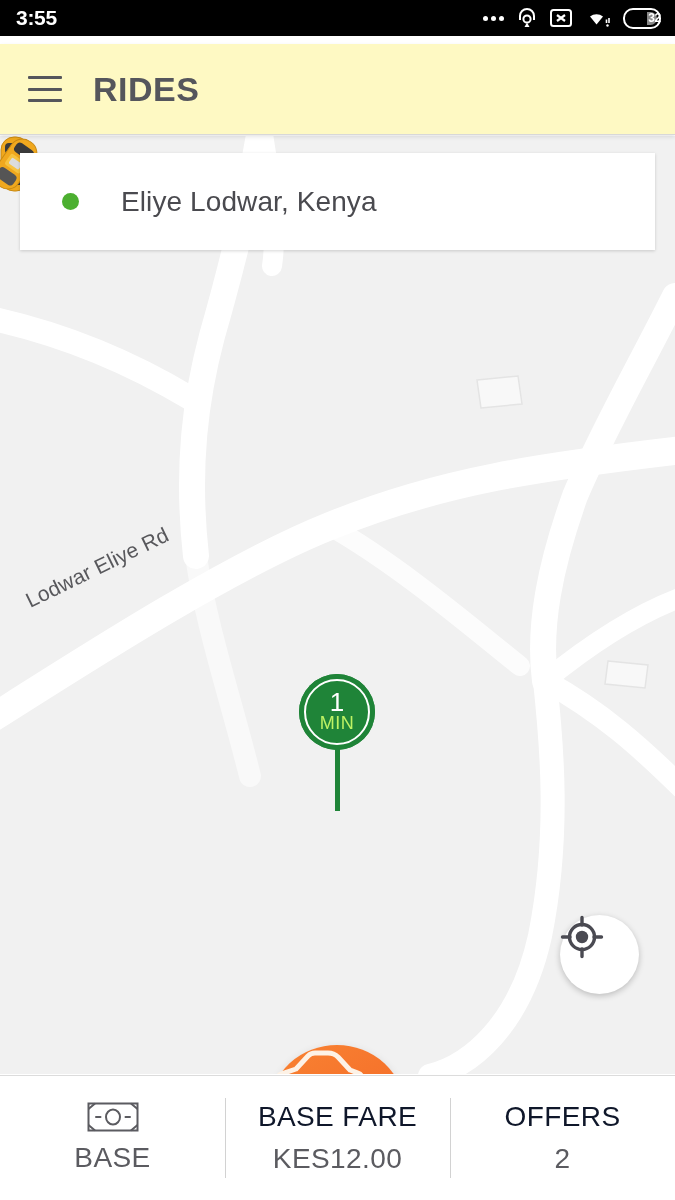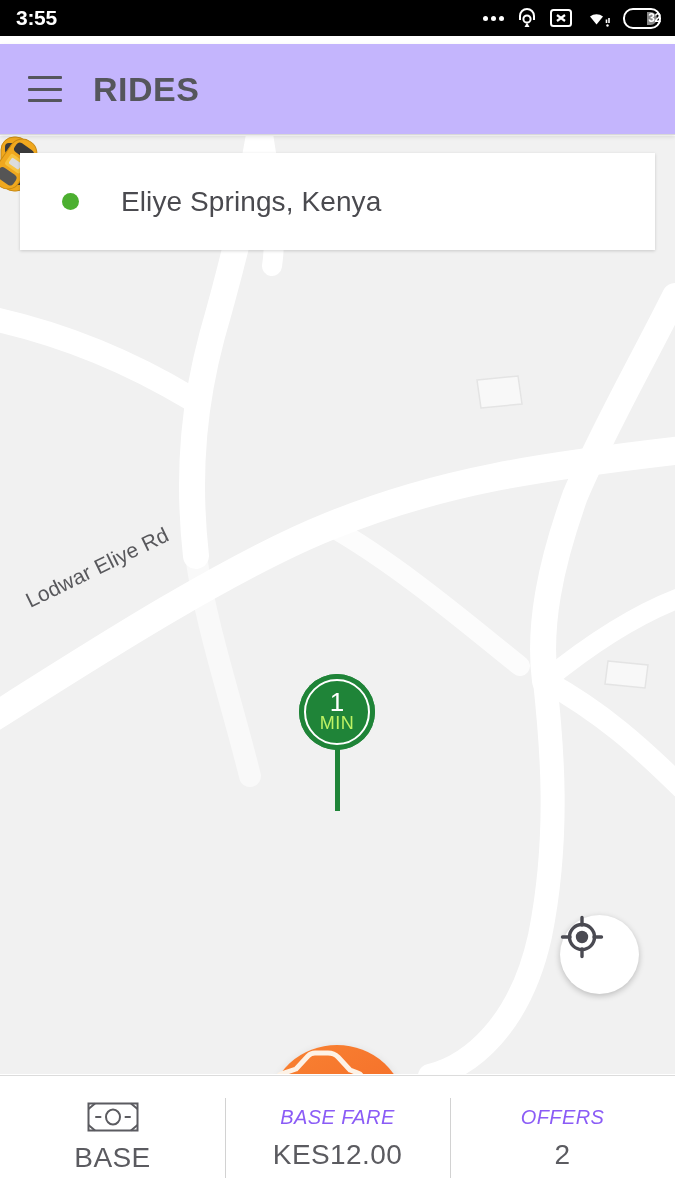--- a/index.html
+++ b/index.html
@@ -55,21 +55,21 @@
     position: relative; z-index: 2;
     color: #ffffff; font-size: 12px; font-weight: bold;
     letter-spacing: -0.5px;
     margin-left: 25px;
   }
 
   
   .appbar {
     position: absolute; top: 44px; left: 0;
     width: 675px; height: 91px;
-    background: #c4b5fd;
+    background: #fef9c3;
     display: flex; align-items: center;
     padding-left: 28px;
     border-bottom: 1px solid #d8d8d8;
     box-shadow: 0 2px 4px rgba(0,0,0,0.10);
     z-index: 30;
   }
   .hamburger {
     width: 34px; height: 26px;
     display: flex; flex-direction: column;
     justify-content: space-between;
@@ -232,21 +232,21 @@
     align-items: center; justify-content: center;
     gap: 10px;
     position: relative;
   }
   .bb-cell.divided::before {
     content: ""; position: absolute;
     left: 0; top: 22px; bottom: 22px;
     width: 1px; background: #d2d2d2;
   }
   .bb-top {
-    color: #8b5cf6; font-size: 20px; letter-spacing: 0.4px; font-style: italic;
+    color: #0f172a; font-size: 28px; letter-spacing: 0.4px;
   }
   .bb-bottom {
     color: #5b5b60; font-size: 28px; letter-spacing: 0.4px;
   }
 </style>
 </head>
 <body>
 
 <div id="app">
 
@@ -363,21 +363,21 @@
         <circle cx="26.5" cy="46" r="9.5" fill="none" stroke="#fdf2e6" stroke-width="5"></circle>
         <circle cx="71.5" cy="46" r="9.5" fill="none" stroke="#fdf2e6" stroke-width="5"></circle>
       </svg>
     </div>
 
   </div>
 
   <div class="cards">
     <div class="addr-card">
       <span class="dot dot-green"></span>
-      <span class="addr-text">Eliye Springs, Kenya</span>
+      <span class="addr-text">Eliye Lodwar, Kenya</span>
     </div>
   </div>
 
   <div class="bottombar">
 
     <div class="bb-cell">
       <svg width="52" height="30" viewBox="0 0 52 30">
         <rect x="1.5" y="1.5" width="49" height="27" fill="none" stroke="#5b5b60" stroke-width="2"></rect>
         <ellipse cx="26" cy="15" rx="7" ry="7.5" fill="none" stroke="#5b5b60" stroke-width="2"></ellipse>
         <path d="M1.5 7 L8 1.5 M1.5 23 L8 28.5 M50.5 7 L44 1.5 M50.5 23 L44 28.5" stroke="#5b5b60" stroke-width="2" fill="none"></path>

